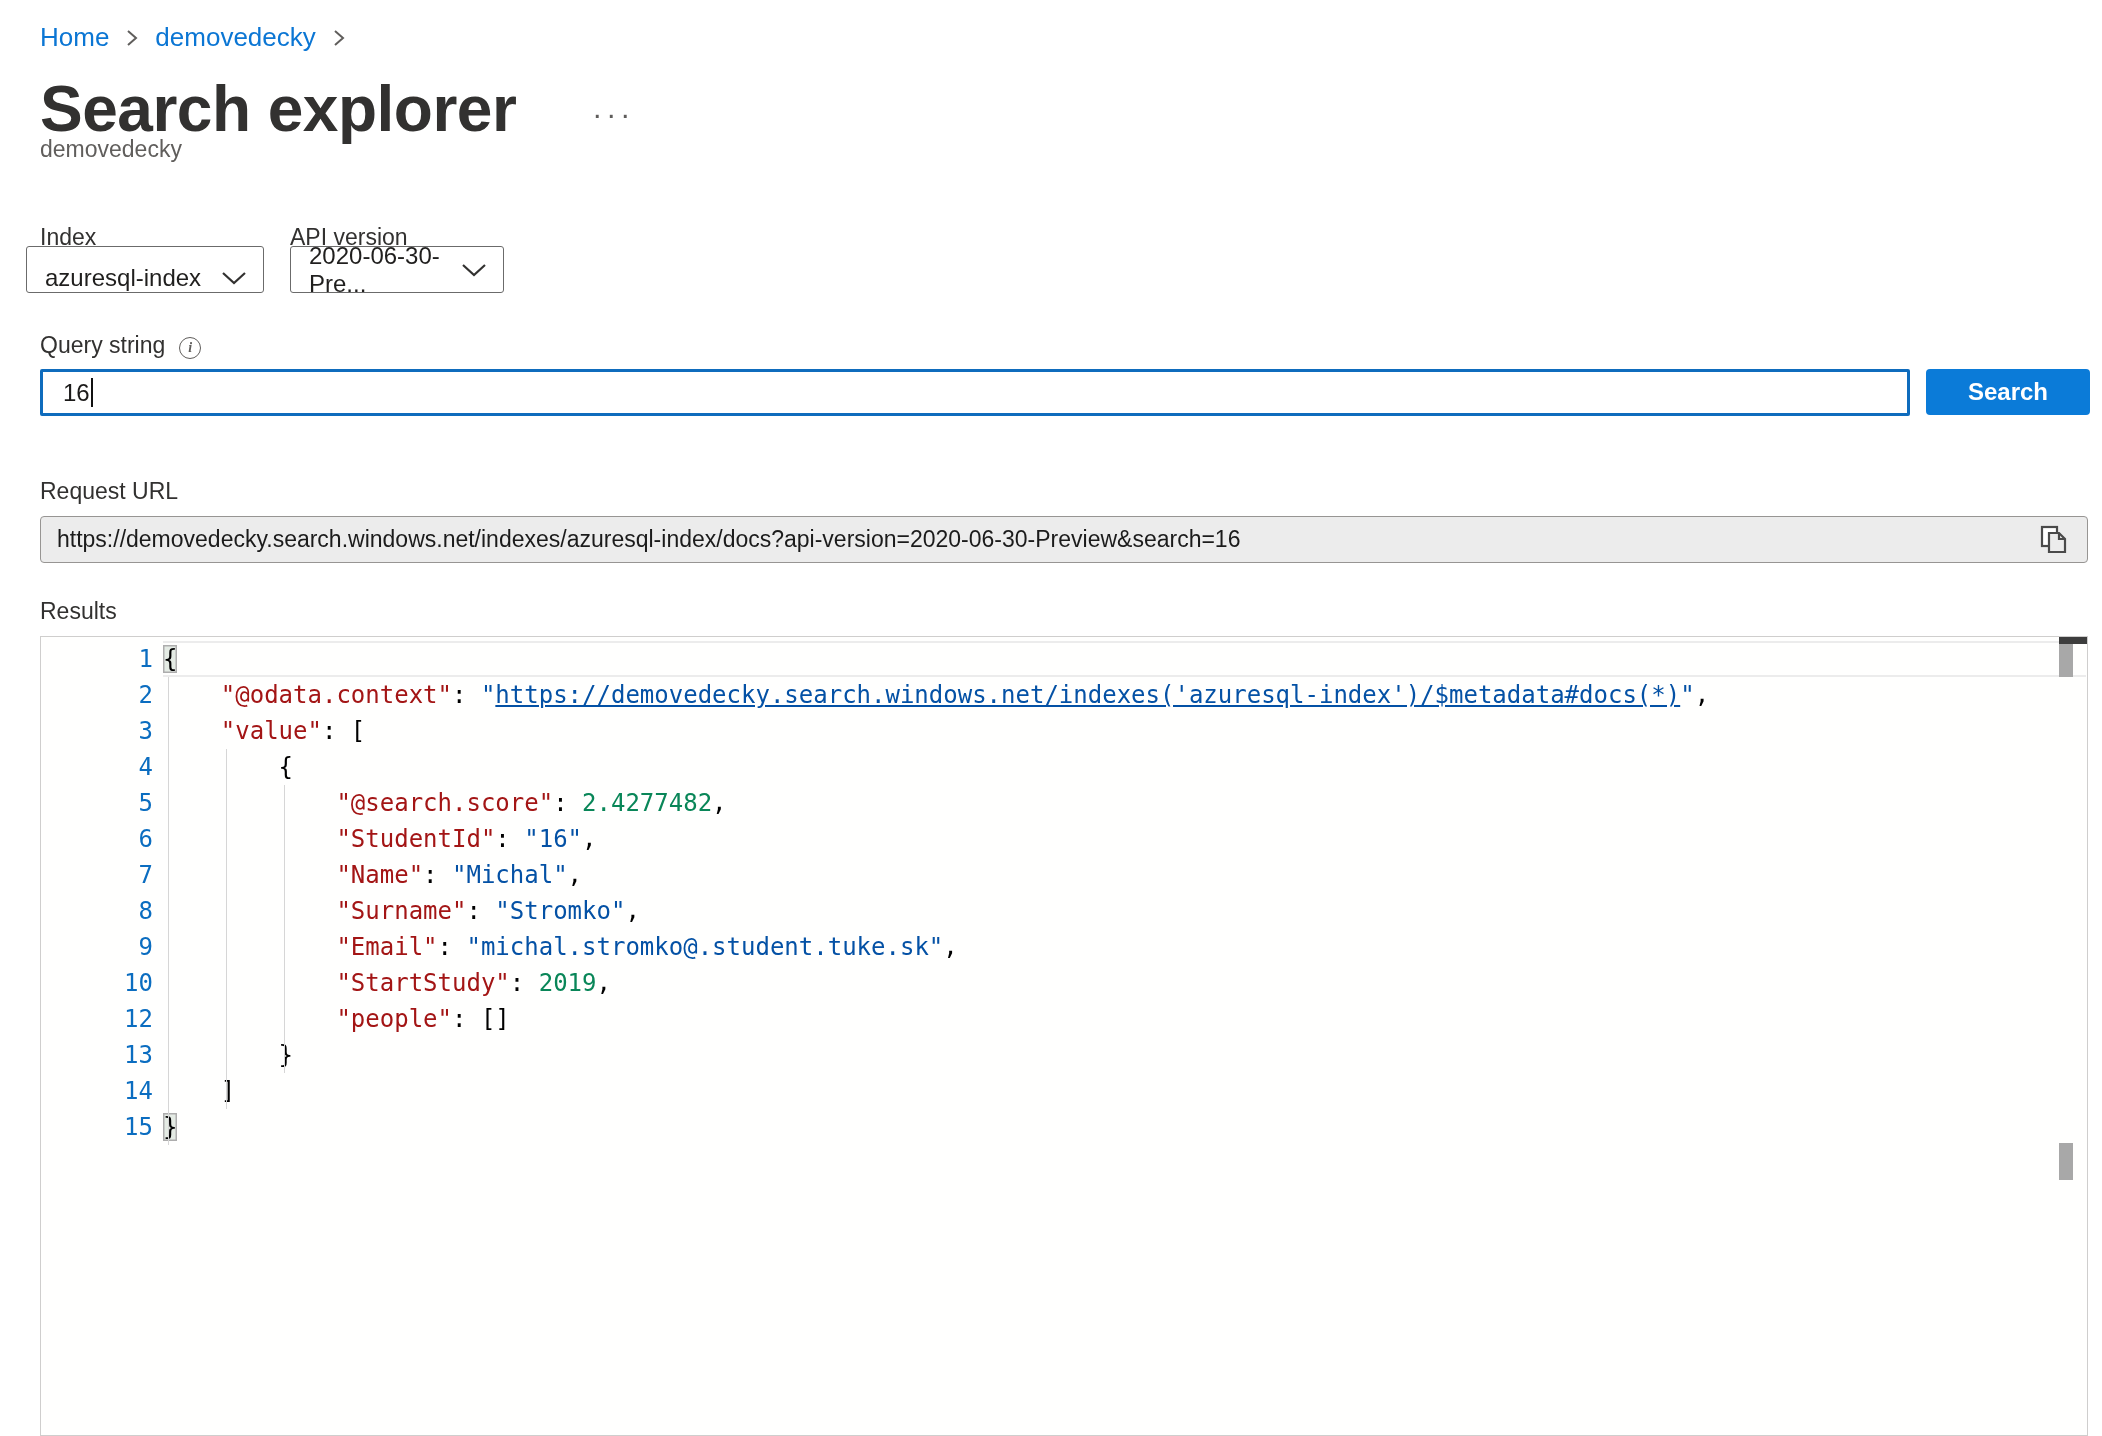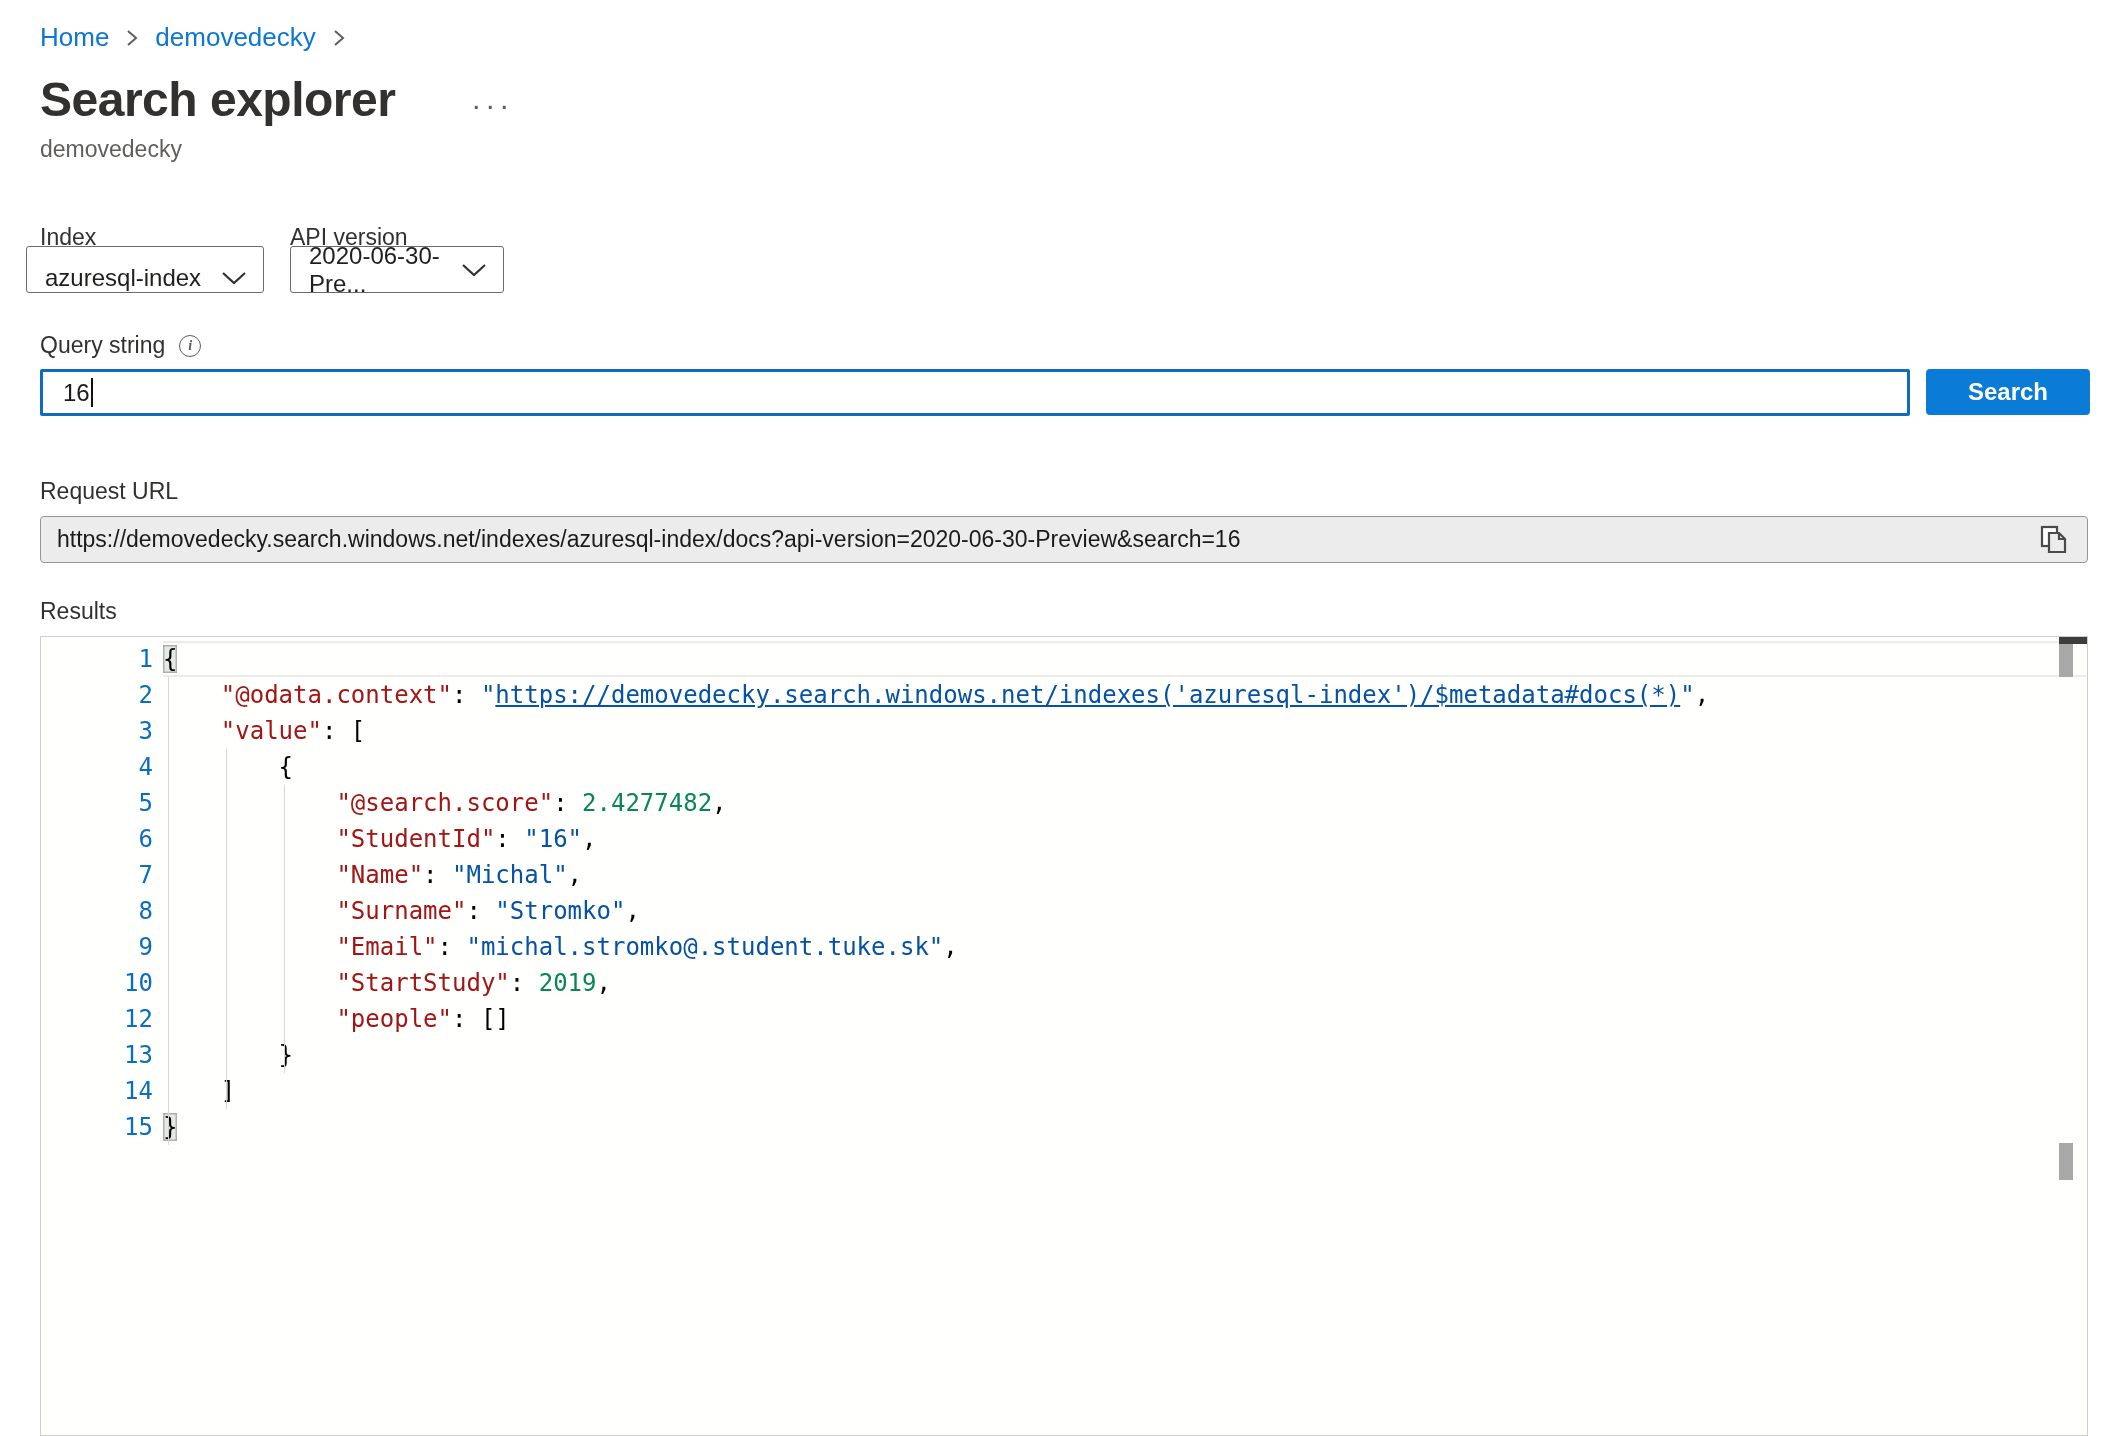--- a/index.html
+++ b/index.html
@@ -8,39 +8,39 @@
   .page { position:relative; width:2102px; height:1120px; }
 
   
   .breadcrumb { position:absolute; left:40px; top:22px; display:flex; align-items:center; gap:16px;
                 font-size:26px; }
   .crumb { color:#0b76d4; cursor:pointer; text-decoration:none; }
   .crumb-sep { display:flex; align-items:center; }
 
   
   .title-row { position:absolute; left:40px; top:72px; display:flex; align-items:center; gap:76px; }
-  .page-title { font-size:48px; font-weight:700; color:#323130; letter-spacing:-0.5px; }
+  .page-title { font-size:64px; font-weight:700; color:#323130; letter-spacing:-0.5px; }
   .title-ellipsis { font-size:30px; color:#5f5d5b; letter-spacing:4px; cursor:pointer; padding-top:10px; }
   .subtitle { position:absolute; left:40px; top:136px; font-size:23px; color:#605e5c; }
 
   
   .field-label { position:absolute; font-size:23px; color:#323130; }
   .lbl-index { left:40px; top:224px; }
   .lbl-api { left:290px; top:224px; }
 
   
   .dropdown { position:absolute; top:246px; height:47px; background:#fff; border:1.5px solid #6b6b6b;
               border-radius:3px; display:flex; align-items:center; justify-content:space-between;
               padding:0 16px 0 18px; cursor:pointer; font-size:24px; color:#201f1e; }
   .dd-index { left:26px; width:238px;align-items:flex-end; }
   .dd-api { left:290px; width:214px; }
   .dd-chevron { flex:0 0 auto; margin-left:12px; }
 
   
-  .lbl-query { left:40px; top:332px; display:flex; align-items:center; gap:14px; }
+  .lbl-query { left:40px; top:332px; display:flex; align-items:flex-end; gap:14px; }
   .info-icon { width:22px; height:22px; border:1.5px solid #5f5d5b; border-radius:50%;
                display:inline-flex; align-items:center; justify-content:center;
                font-size:14px; color:#5f5d5b; font-weight:700; cursor:pointer;
                font-family:"Liberation Serif","DejaVu Serif",serif; font-style:italic; }
   .query-wrap { position:absolute; left:40px; top:369px; width:1870px; height:47px; }
   .query-input { width:100%; height:100%; border:3px solid #0f6cbd; border-radius:2px;
                  font-size:24px; color:#1b1a19; padding:0 0 0 20px; outline:none;
                  font-family:"Liberation Sans","DejaVu Sans",sans-serif; background:#fff; }
   .caret { position:absolute; left:51px; top:9px; width:2px; height:29px; background:#111; }
 

